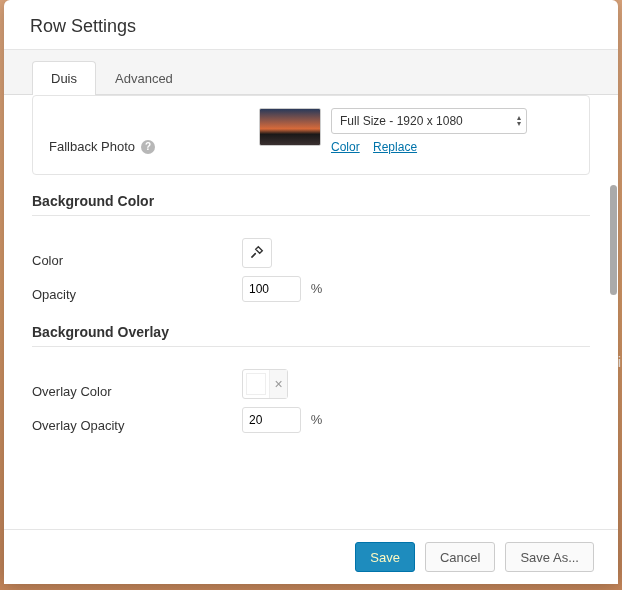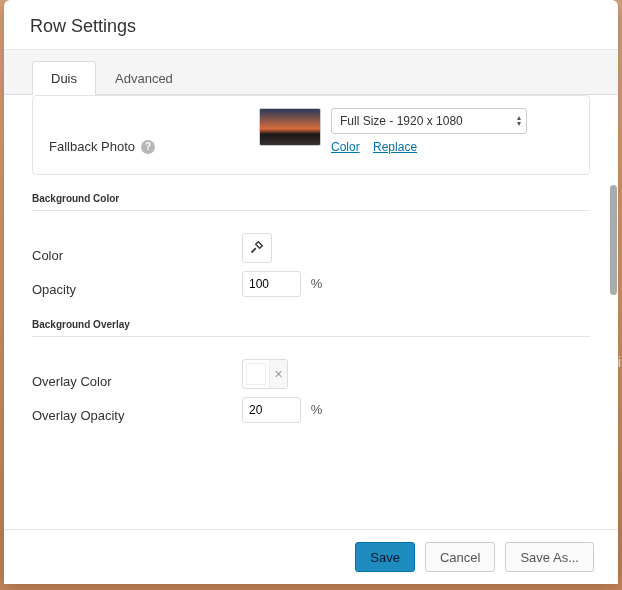--- a/index.html
+++ b/index.html
@@ -139,21 +139,21 @@
   line-height: 6px;
   color: #555;
 }
 .photo-links {
   margin-top: 6px;
   font-size: 12px;
 }
 .photo-links a { color: #0073aa; text-decoration: underline; margin-right: 10px; cursor: pointer; }
 .section-title {
   font-weight: 600;
-  font-size: 10px;
+  font-size: 14px;
   color: #333;
   margin: 18px 0 6px;
 }
 hr.sep { border: none; border-top: 1px solid #e5e5e5; margin: 6px 0 18px; }
 .color-swatch {
   width: 30px; height: 30px;
   border: 1px solid #ddd;
   border-radius: 3px;
   display: inline-flex;
   align-items: center;
@@ -195,21 +195,21 @@
   border: 1px solid #ccc;
   border-radius: 3px;
   background: #fafafa;
   font-size: 13px;
   color: #555;
   cursor: pointer;
 }
 .btn.primary {
   background: #1e8cbe;
   border-color: #0073aa;
-  color: #0f172a;
+  color: #fef9c3;
 }
 </style>
 </head>
 <body>
 
 <div class="bg-text">
   <div>E</div>
   <div>at n</div>
   <div>s. I</div>
   <div>sc</div>

